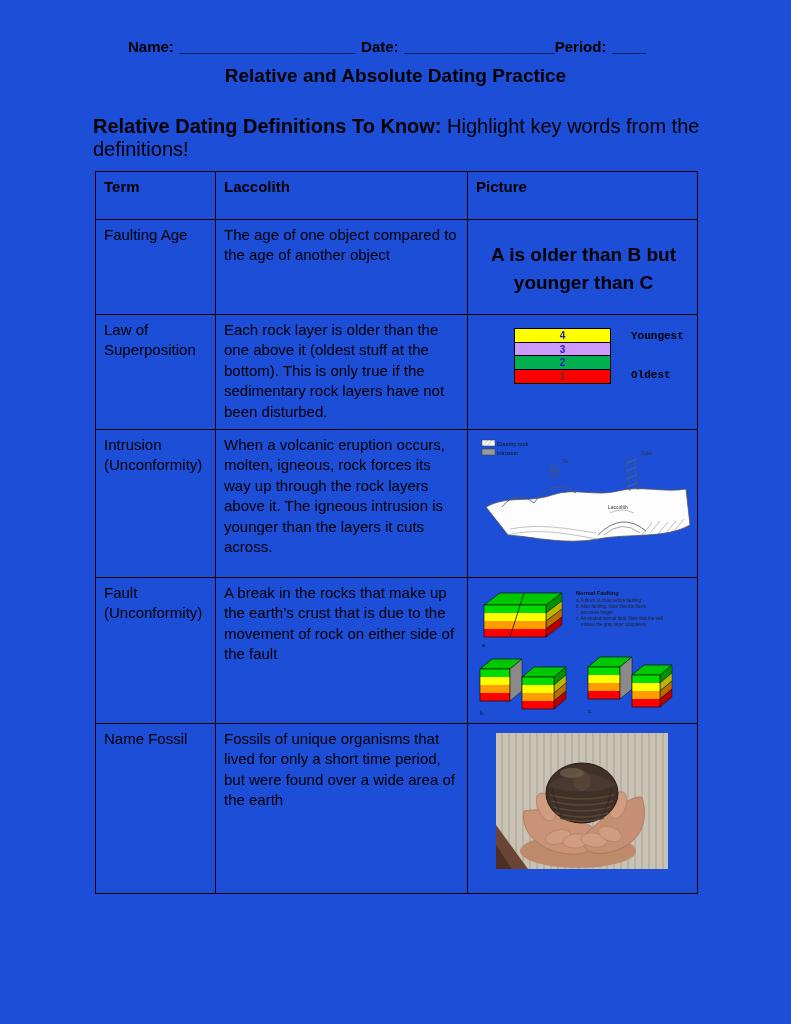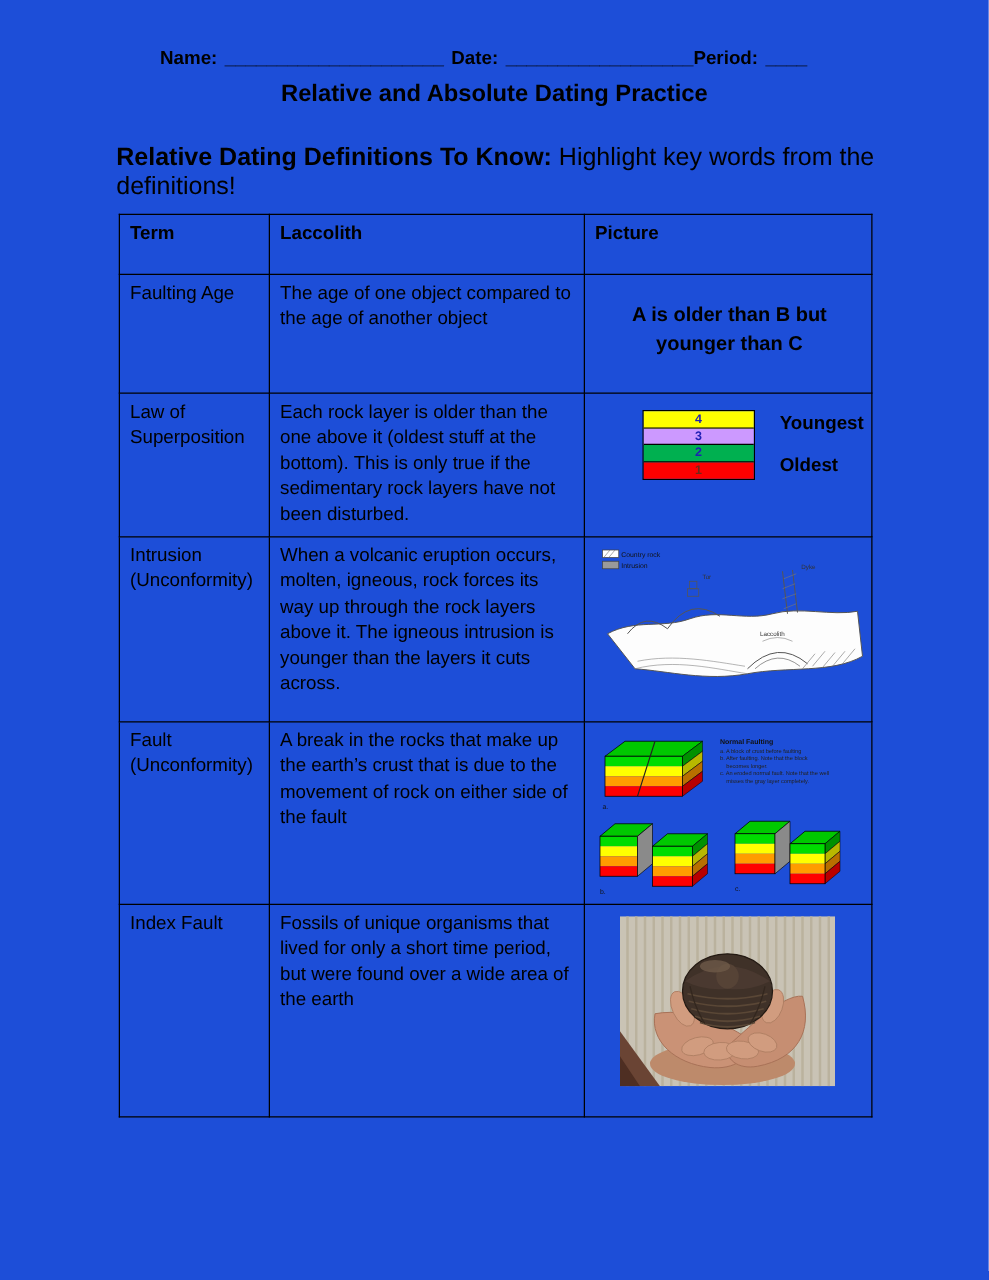--- a/index.html
+++ b/index.html
@@ -29,30 +29,30 @@
   .def-table th { font-weight: bold; }
   .col-term { width: 120px; } .col-def { width: 252px; } .col-pic { width: 230px; }
   tr.h-head { height: 48px; }
   tr.h-r1 { height: 95px; }
   tr.h-r2 { height: 115px; }
   tr.h-r3 { height: 148px; }
   tr.h-r4 { height: 144px; }
   tr.h-r5 { height: 170px; }
 
   
-  .pic-text { font-weight: bold; text-align: center; margin-top: 16px; font-size: 16px; line-height: 1.45; }
+  .pic-text { font-weight: bold; text-align: center; margin-top: 16px; font-size: 19px; line-height: 1.45; }
 
   
   .sup-wrap { display: flex; margin: 8px 0 0 38px; }
   .sup-col { width: 97px; border: 1px solid #000; }
   .sup-layer { height: 13.5px; border-bottom: 1px solid #000; text-align: center;
                font-size: 10px; font-weight: bold; line-height: 13.5px; }
   .sup-layer:last-child { border-bottom: none; }
   .sup-side { display: flex; flex-direction: column; justify-content: space-between;
-              margin-left: 20px; font-size: 15px; font-weight: bold; padding: 1px 0; }
+              margin-left: 20px; font-size: 11px; font-weight: bold; padding: 1px 0; font-family: Liberation Mono, monospace; }
 
   
   .ileg { font-size: 5.5px; fill: #111; }
   .itiny { font-size: 5px; fill: #333; }
   .fcap-title { font-size: 5.6px; font-weight: bold; fill: #111; }
   .fcap { font-size: 4.5px; fill: #222; }
   .fblk { font-size: 5.5px; fill: #111; }
 
   .pic-sketch { margin: 2px 0 0 4px; display: block; }
   .pic-fault  { margin: 2px 0 0 2px; display: block; }
@@ -216,21 +216,21 @@
             <rect x="44" y="40" width="28" height="8" fill="#ff9c00"></rect>
             <rect x="44" y="48" width="28" height="8" fill="#ff0000"></rect>
             <rect x="44" y="24" width="28" height="32" fill="none" stroke="#000" stroke-width="0.6"></rect>
             <text class="fblk" x="0" y="62">c.</text>
           </g>
         </svg>
       </td>
     </tr>
 
     <tr class="h-r5">
-      <td>Index Fault</td>
+      <td>Name Fossil</td>
       <td>Fossils of unique organisms that lived for only a short time period, but were found over a wide area of the earth</td>
       <td>
         <svg class="pic-photo" width="172" height="136" viewBox="0 0 172 136">
           <rect width="172" height="136" fill="#c9c3b5"></rect>
           <path d="M6,0V136 M13,0V136 M20,0V136 M27,0V136 M34,0V136 M41,0V136 M48,0V136 M55,0V136 M62,0V136 M69,0V136 M76,0V136 M83,0V136 M90,0V136 M97,0V136 M104,0V136 M111,0V136 M118,0V136 M125,0V136 M132,0V136 M139,0V136 M146,0V136 M153,0V136 M160,0V136 M167,0V136" stroke="#bab29e" stroke-width="2"></path>
           <polygon points="0,92 32,136 0,136" fill="#6a4434"></polygon>
           <polygon points="0,112 16,136 0,136" fill="#4e2e22"></polygon>
           <g>
             <ellipse cx="82" cy="118" rx="58" ry="17" fill="#bd8a6b"></ellipse>
             <path d="M28,78 C24,100 44,118 72,121 C92,123 104,113 106,101 C96,92 60,72 28,78 Z" fill="#ca9276" stroke="#a87258" stroke-width="0.8"></path>

